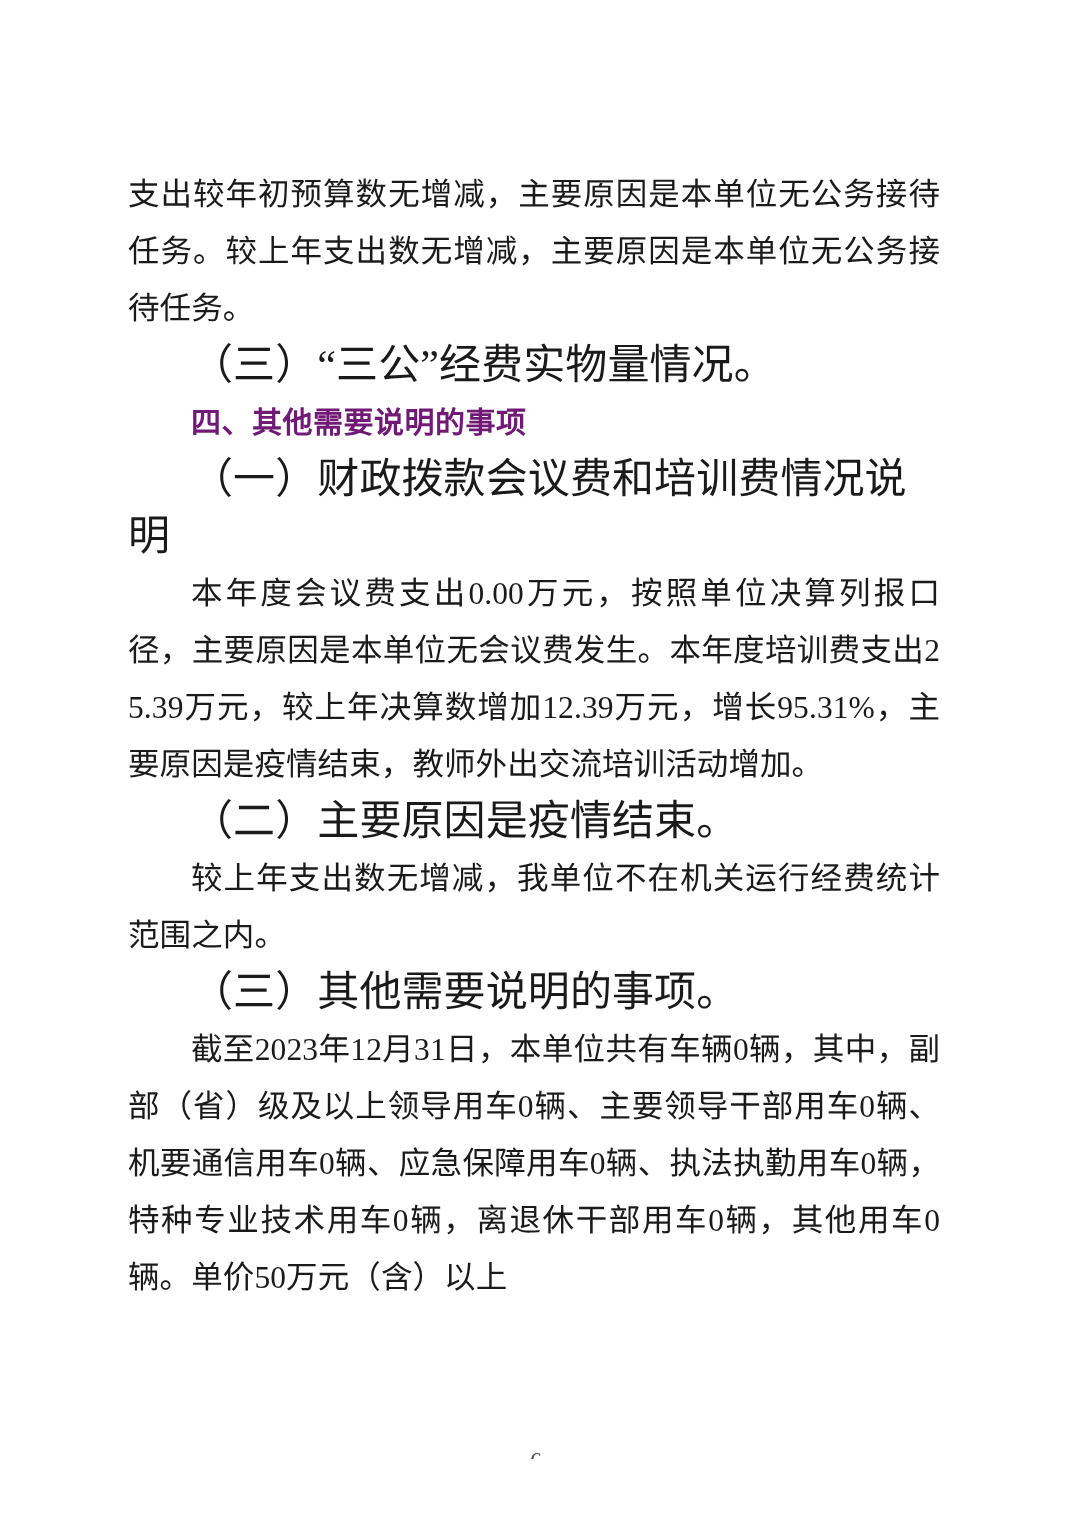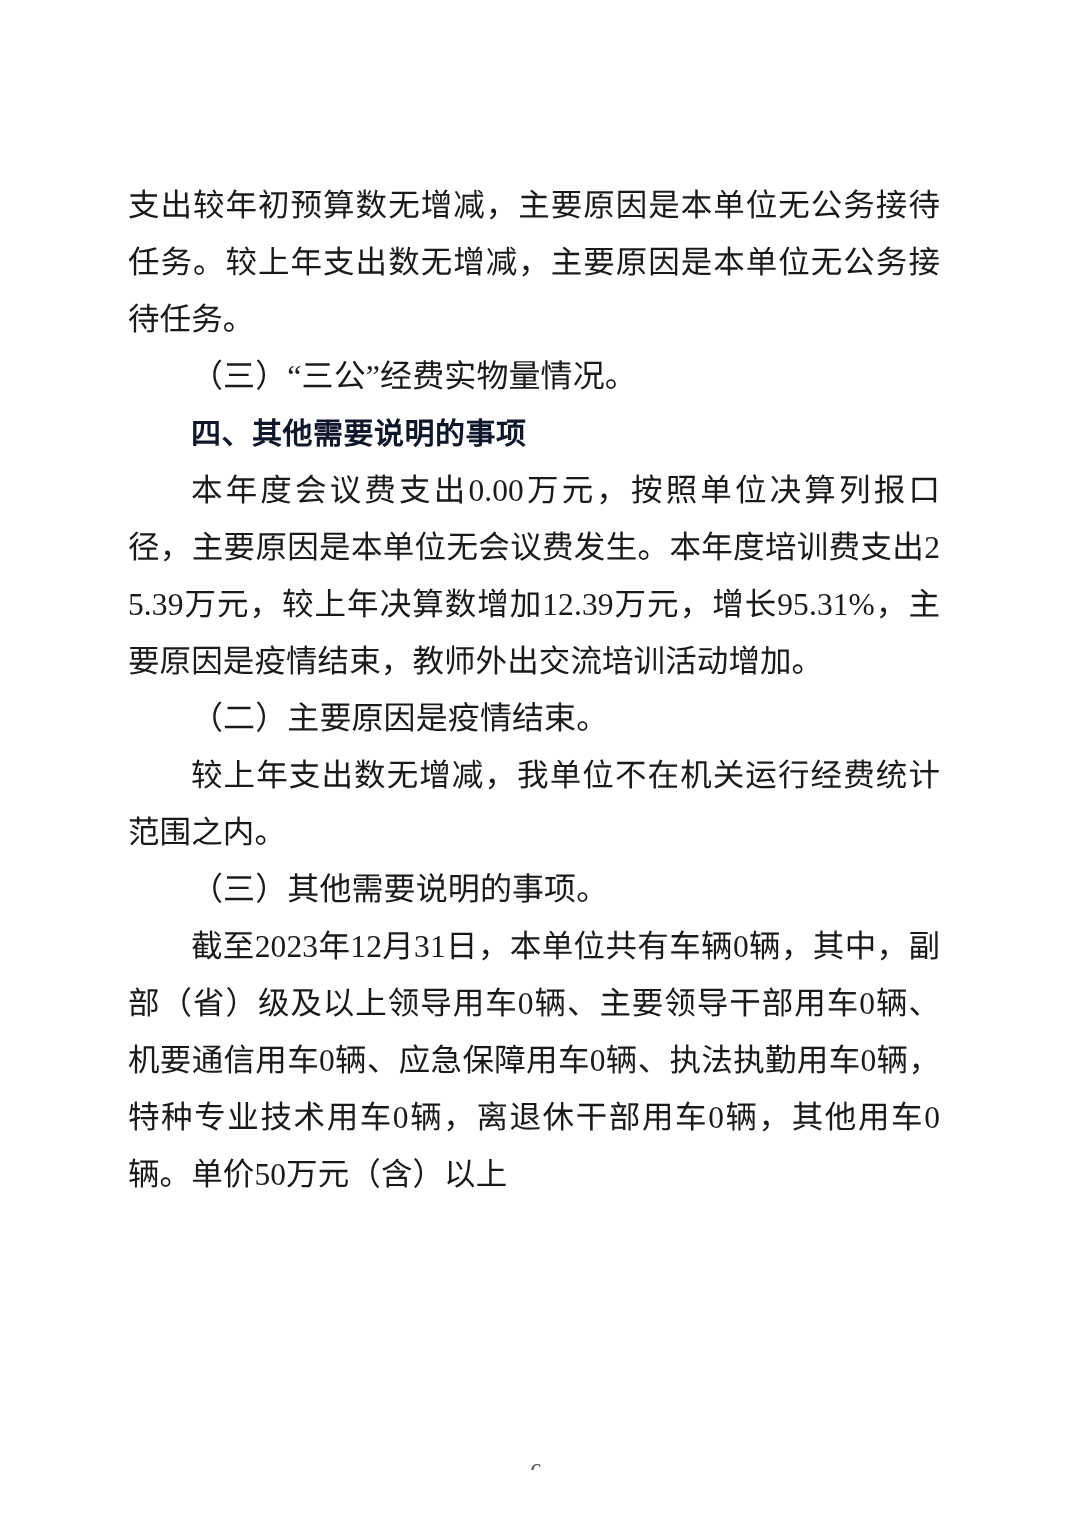--- a/index.html
+++ b/index.html
@@ -10,21 +10,21 @@
   }
   body {
     font-family: "Liberation Serif", "DejaVu Serif", serif;
     color: #1a1a1a;
   }
   .page {
     position: relative;
     width: 1074px;
     height: 1459px;
     background: #ffffff;
-    margin: 11px auto;
+    margin: 0 auto;
     overflow: hidden;
     box-sizing: border-box;
   }
   .content {
     position: absolute;
     left: 128px;
     top: 166px;
     width: 812px;
   }
   
@@ -46,26 +46,26 @@
   }
   
   .heading-major {
     font-family: "Liberation Sans", "DejaVu Sans", sans-serif;
     font-size: 30px;
     line-height: 57px;
     font-weight: bold;
     text-indent: 63px;
     margin: 0;
     letter-spacing: 0.5px;
-    color: #0f172a;
+    color: #701a75;
   }
   
   .heading-sub {
     font-family: "Liberation Serif", "DejaVu Serif", serif;
-    font-size: 32px;
+    font-size: 42px;
     line-height: 57px;
     text-indent: 63px;
     margin: 0;
     letter-spacing: 0.1px;
     color: #1a1a1a;
   }
   .page-number {
     position: absolute;
     left: 0;
     right: 0;
@@ -84,20 +84,21 @@
 
   <div class="content">
 
     <p class="para">支出较年初预算数无增减，主要原因是本单位无公务接待任务。较上年支出数无增减，主要原因是本单位无公务接待任务。</p>
 
     <p class="heading-sub">（三）“三公”经费实物量情况。</p>
 
 
     <p class="heading-major">四、其他需要说明的事项</p>
 
+    <p class="heading-sub">（一）财政拨款会议费和培训费情况说明</p>
 
     <p class="para indent">本年度会议费支出0.00万元，按照单位决算列报口径，主要原因是本单位无会议费发生。本年度培训费支出25.39万元，较上年决算数增加12.39万元，增长95.31%，主要原因是疫情结束，教师外出交流培训活动增加。</p>
 
     <p class="heading-sub">（二）主要原因是疫情结束。</p>
 
     <p class="para indent">较上年支出数无增减，我单位不在机关运行经费统计范围之内。</p>
 
     <p class="heading-sub">（三）其他需要说明的事项。</p>
 
     <p class="para indent">截至2023年12月31日，本单位共有车辆0辆，其中，副部（省）级及以上领导用车0辆、主要领导干部用车0辆、机要通信用车0辆、应急保障用车0辆、执法执勤用车0辆，特种专业技术用车0辆，离退休干部用车0辆，其他用车0辆。单价50万元（含）以上</p>

